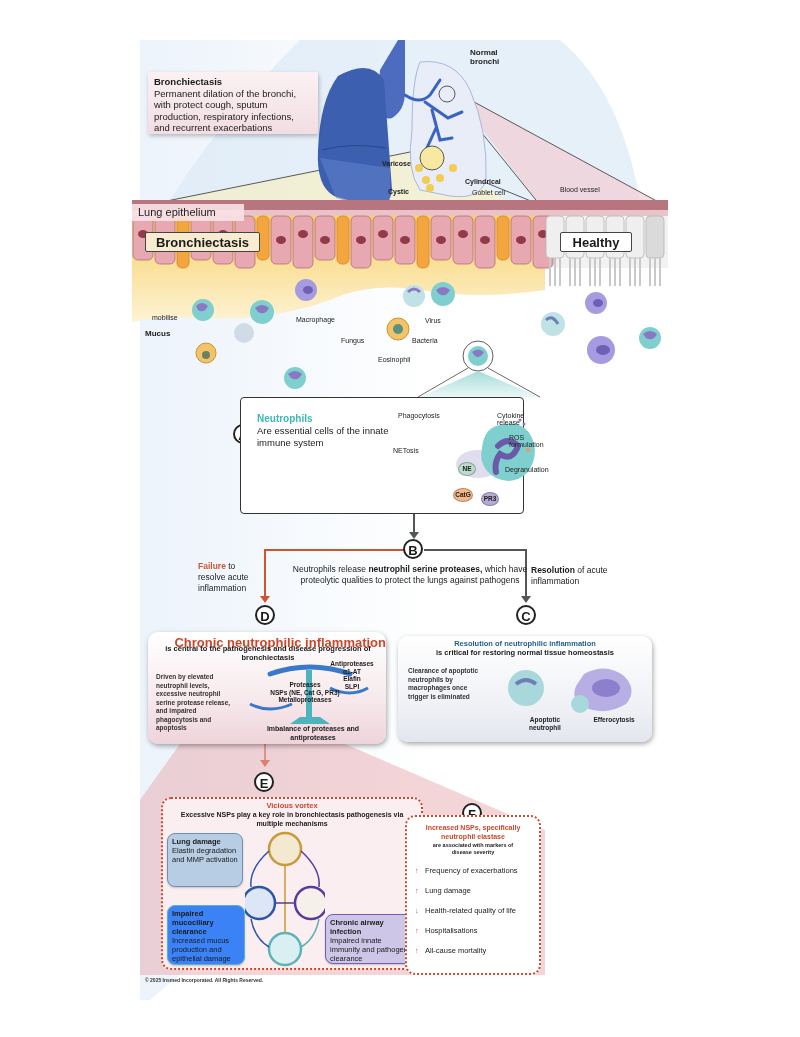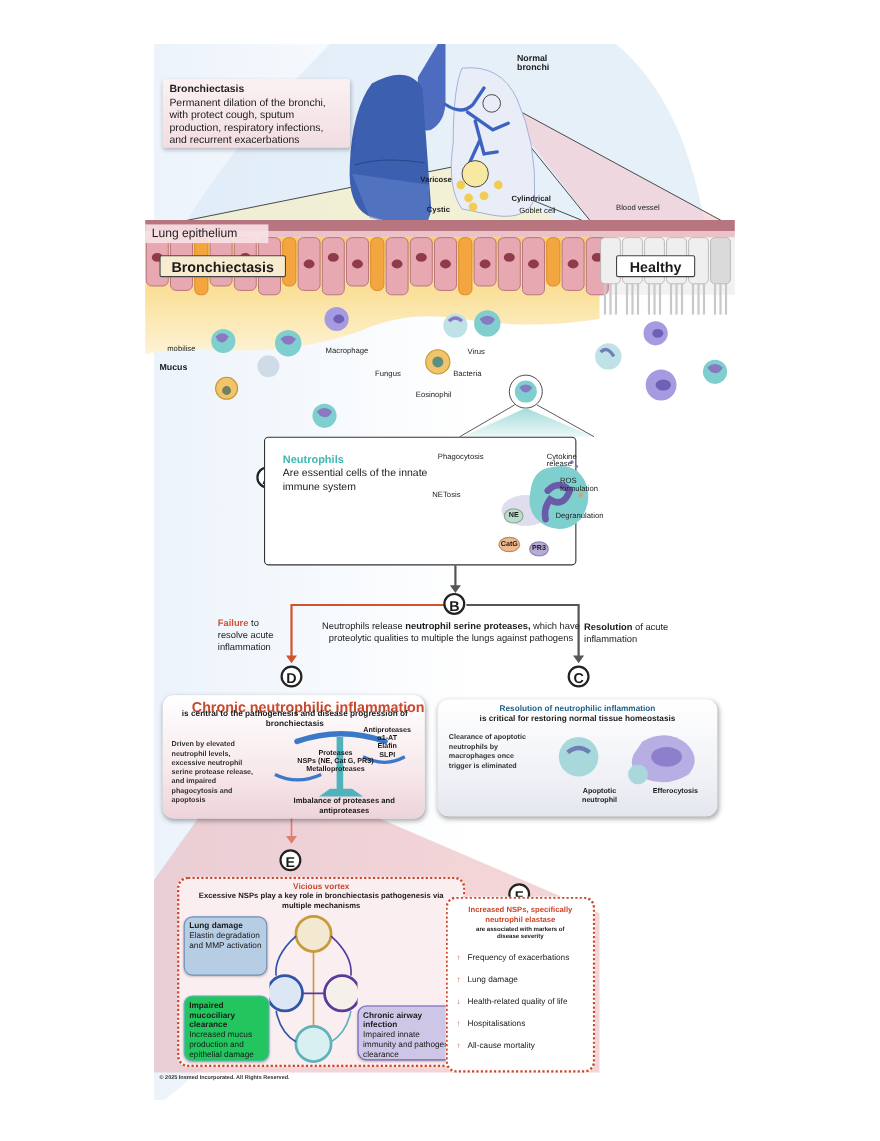--- a/index.html
+++ b/index.html
@@ -276,21 +276,21 @@
   <div class="txt lbl" style="left:157px;top:14px;font-weight:normal;">Phagocytosis</div>
   <div class="txt lbl" style="left:256px;top:14px;font-weight:normal;">Cytokine release</div>
   <div class="txt lbl" style="left:268px;top:36px;font-weight:normal;">ROS formulation</div>
   <div class="txt lbl" style="left:152px;top:49px;font-weight:normal;">NETosis</div>
   <div class="txt lbl" style="left:264px;top:68px;font-weight:normal;">Degranulation</div>
 </div>
 
 <div class="circ" style="left:403px;top:539px;">B</div>
 <div class="txt" style="left:287px;top:564px;width:246px;text-align:center;font-size:8.5px;line-height:11px;">
   <span>Neutrophils release </span><b>neutrophil serine proteases,</b>
-  <span>which have proteolytic qualities to multiple the lungs against pathogens</span>
+  <span>which have proteolytic qualities to protect the lungs against pathogens</span>
 </div>
 <div class="txt" style="left:198px;top:561px;width:64px;font-size:8.5px;line-height:11px;">
   <b style="color:#d2542e;">Failure</b><span> to resolve acute inflammation</span>
 </div>
 <div class="txt" style="left:531px;top:565px;width:90px;font-size:8.5px;line-height:11px;">
   <b>Resolution</b><span> of acute inflammation</span>
 </div>
 
 <div class="circ" style="left:255px;top:605px;">D</div>
 <div class="abs boxD">
@@ -337,21 +337,21 @@
 
 <div class="circ" style="left:254px;top:772px;">E</div>
 <div class="abs boxE">
   <div class="txt b" style="left:0;top:2px;width:258px;text-align:center;font-size:7.5px;color:#c9482c;">Vicious vortex</div>
   <div class="txt b" style="left:6px;top:11px;width:246px;text-align:center;font-size:7px;line-height:9px;">Excessive NSPs play a key role in bronchiectasis pathogenesis via multiple mechanisms</div>
 
   <div class="sub" style="left:4px;top:34px;width:76px;height:54px;background:#b7cde4;border:1px solid #6f8fb5;">
     <div class="h">Lung damage</div>
     <div>Elastin degradation and MMP activation</div>
   </div>
-  <div class="sub" style="left:4px;top:106px;width:78px;height:60px;background:#22c55e;border:1px solid #5fb3b8;">
+  <div class="sub" style="left:4px;top:106px;width:78px;height:60px;background:#3b82f6;border:1px solid #5fb3b8;">
     <div class="h">Impaired mucociliary clearance</div>
     <div>Increased mucus production and epithelial damage</div>
   </div>
   <div class="sub" style="left:162px;top:115px;width:90px;height:50px;background:#cdc6e6;border:1px solid #6f5fb5;">
     <div class="h">Chronic airway infection</div>
     <div>Impaired innate immunity and pathogen clearance</div>
   </div>
 
   <svg class="abs" style="left:82px;top:30px;" width="80" height="140">
     <circle cx="40" cy="20" r="16" fill="#f3e8d0" stroke="#c99a3a" stroke-width="2.5"></circle>

